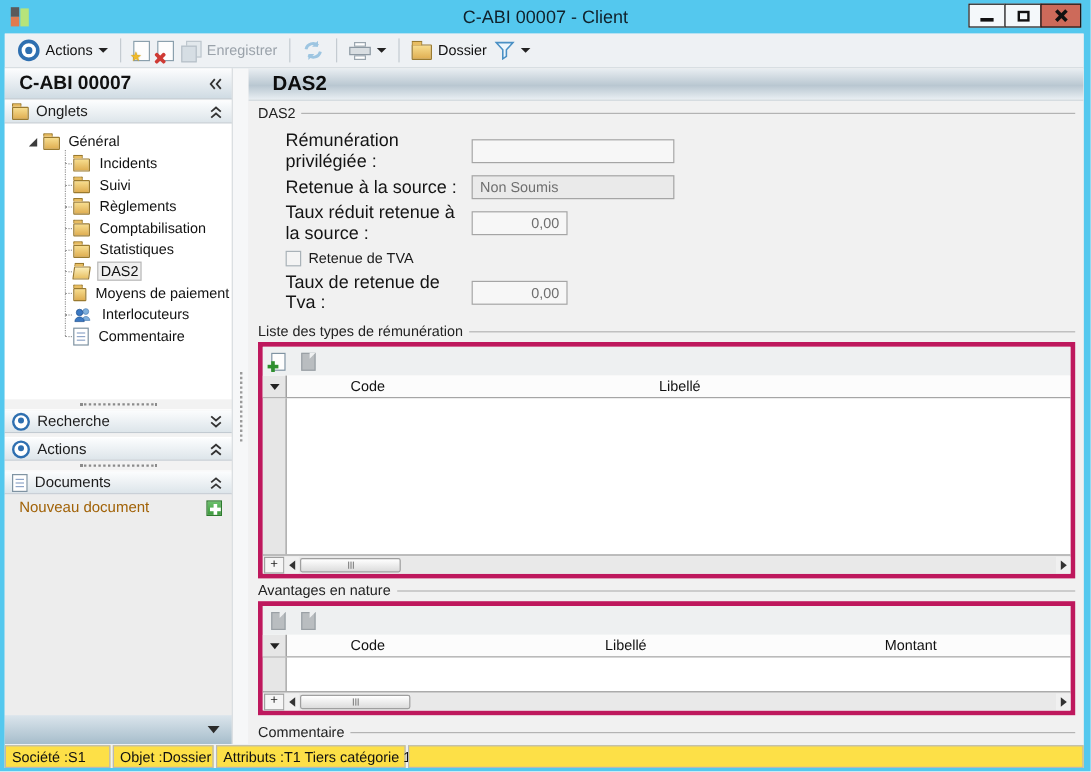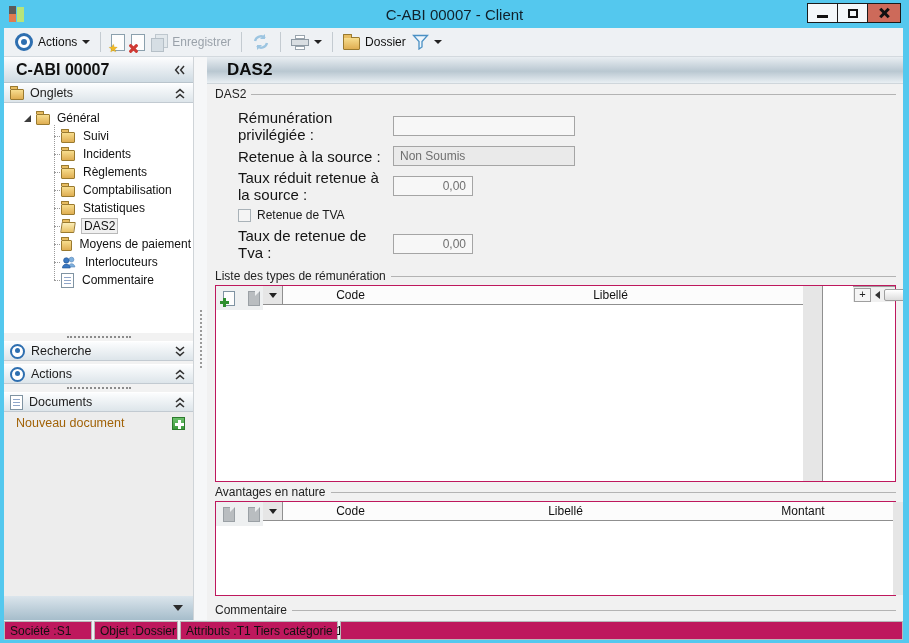--- a/index.html
+++ b/index.html
@@ -108,28 +108,28 @@
   .main-band .t { font-size:17px; font-weight:bold; color:#0c0c0c; }
   .main-form { flex:1; padding:0 7px 0 8px; overflow:hidden; }
   .group-row { display:flex; align-items:center; gap:5px; margin-top:3px; height:14px; }
   .group-row .gt { font-size:12px; color:#222; white-space:nowrap; }
   .group-row .line { flex:1; border-top:1px solid #b3b3b3; margin-top:1px; }
 
   .fields { margin:8px 0 0 23px; }
   .frow { display:flex; align-items:center; margin-bottom:3px; }
   .frow .flabel { width:155px; font-size:15px; color:#141414; }
   .tb-input { height:20px; border:1px solid #a5a5a5; background:#f7f7f7; font-size:12px; color:#6f6f6f; display:flex; align-items:center; padding:0 6px; }
-  .tb-input.w180 { width:182px; }
+  .tb-input.w180 { width:169px; }
   .tb-input.w80 { width:80px; justify-content:flex-end; }
   .tb-input.dis { background:#eaeaea; }
   .cbrow { display:flex; align-items:center; gap:6px; height:16px; margin:4px 0 4px 0; }
   .checkbox { width:13px; height:13px; border:1px solid #a9b2b8; background:#f4f4f4; }
 
   
-  .grid-box { border:1px solid #be185d; background:#fff; display:flex; flex-direction:row; margin-top:2px; }
+  .grid-box { border:4px solid #be185d; background:#fff; display:flex; flex-direction:column; margin-top:2px; }
   .grid-box.t1 { height:197px; flex:0 0 auto; }
   .grid-box.t2 { height:95px; }
   .grid-toolbar { height:24px; flex:0 0 24px; background:#eef0f1; display:flex; align-items:center; gap:7px; padding-left:4px; }
   .gi-btn { width:18px; height:19px; display:flex; align-items:center; justify-content:center; }
   .icon-page-sm{width:12px;height:15px;background:#fdfdfd;border:1px solid #7f93a2;position:relative;}
   .icon-page-sm .gp{position:absolute;left:-4px;bottom:-2px;width:9px;height:9px;}
   .icon-page-sm .gp::before{content:"";position:absolute;left:3px;top:0;width:3px;height:9px;background:#2f8f2f;}
   .icon-page-sm .gp::after{content:"";position:absolute;left:0;top:3px;width:9px;height:3px;background:#2f8f2f;}
   .icon-page-gray{width:12px;height:15px;background:#b9bdc0;border:1px solid #9aa0a5;position:relative;}
   .icon-page-gray.fold::before{content:"";position:absolute;right:-1px;top:-1px;border-left:5px solid #eef0f1;border-bottom:5px solid transparent;}
@@ -148,21 +148,21 @@
   .tri-r { width:0; height:0; border-top:4px solid transparent; border-bottom:4px solid transparent; border-left:5px solid #333; }
   .sb-track { flex:1; height:14px; position:relative; background:#e9e9e9; }
   .sb-thumb { position:absolute; left:1px; top:1px; height:12px; background:linear-gradient(#ffffff,#dcdcdc); border:1px solid #9f9f9f; border-radius:2px; display:flex; align-items:center; justify-content:center; gap:1px; }
   .sb-thumb i { display:block; width:1px; height:6px; background:#8a8a8a; }
   .w84 { width:84px; } .w92 { width:92px; }
 
   .comment-input { height:24px; border:1px solid #a5a5a5; background:#fafafa; margin-top:3px; }
 
   
   .statusbar { height:20px; flex:0 0 20px; background:#eef1f4; display:flex; align-items:stretch; gap:2px; padding-top:1px; }
-  .sb-cell { border:1px solid #b8b8b8; background:#be185d; display:flex; align-items:center; padding:0 5px; font-size:12px; color:#111; white-space:nowrap; }
+  .sb-cell { border:1px solid #b8b8b8; background:#fde047; display:flex; align-items:center; padding:0 5px; font-size:12px; color:#111; white-space:nowrap; }
   .sb-c1 { width:88px; } .sb-c2 { width:84px; } .sb-c3 { width:158px; } .sb-c4 { flex:1; }
 </style>
 </head>
 <body>
 
 <div class="window">
 
   <div class="titlebar">
     <div class="app-icon">
         <i class="sq1"></i>
@@ -261,25 +261,25 @@
 
         <div class="tree">
           <div class="tree-item tree-root">
             <span class="expander"></span>
             <span class="icon-folder small"></span>
             <span class="tree-label">Général</span>
           </div>
           <div class="tree-children">
             <div class="tree-item tree-child">
               <span class="icon-folder small"></span>
+              <span class="tree-label">Incidents</span>
+            </div>
+            <div class="tree-item tree-child">
+              <span class="icon-folder small"></span>
               <span class="tree-label">Suivi</span>
-            </div>
-            <div class="tree-item tree-child">
-              <span class="icon-folder small"></span>
-              <span class="tree-label">Incidents</span>
             </div>
             <div class="tree-item tree-child">
               <span class="icon-folder small"></span>
               <span class="tree-label">Règlements</span>
             </div>
             <div class="tree-item tree-child">
               <span class="icon-folder small"></span>
               <span class="tree-label">Comptabilisation</span>
             </div>
             <div class="tree-item tree-child">

